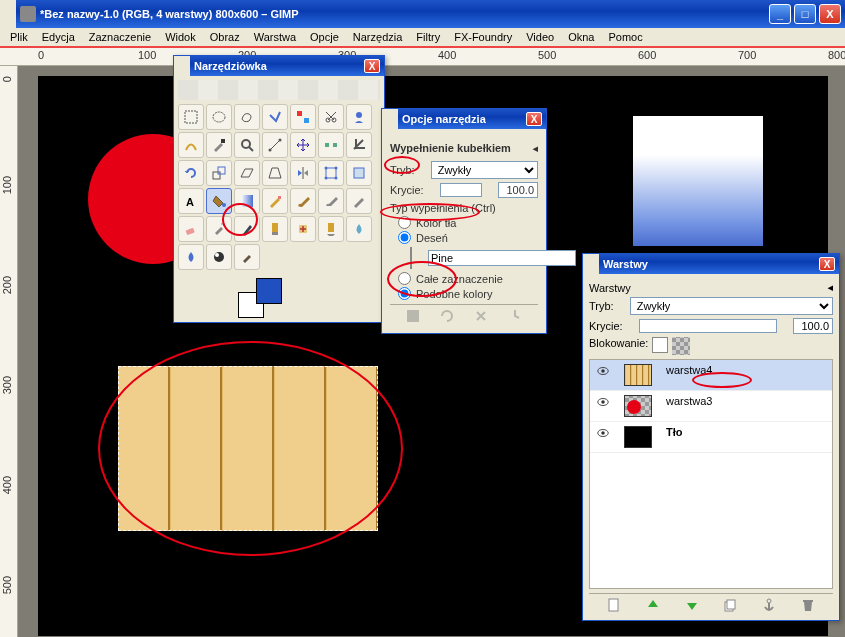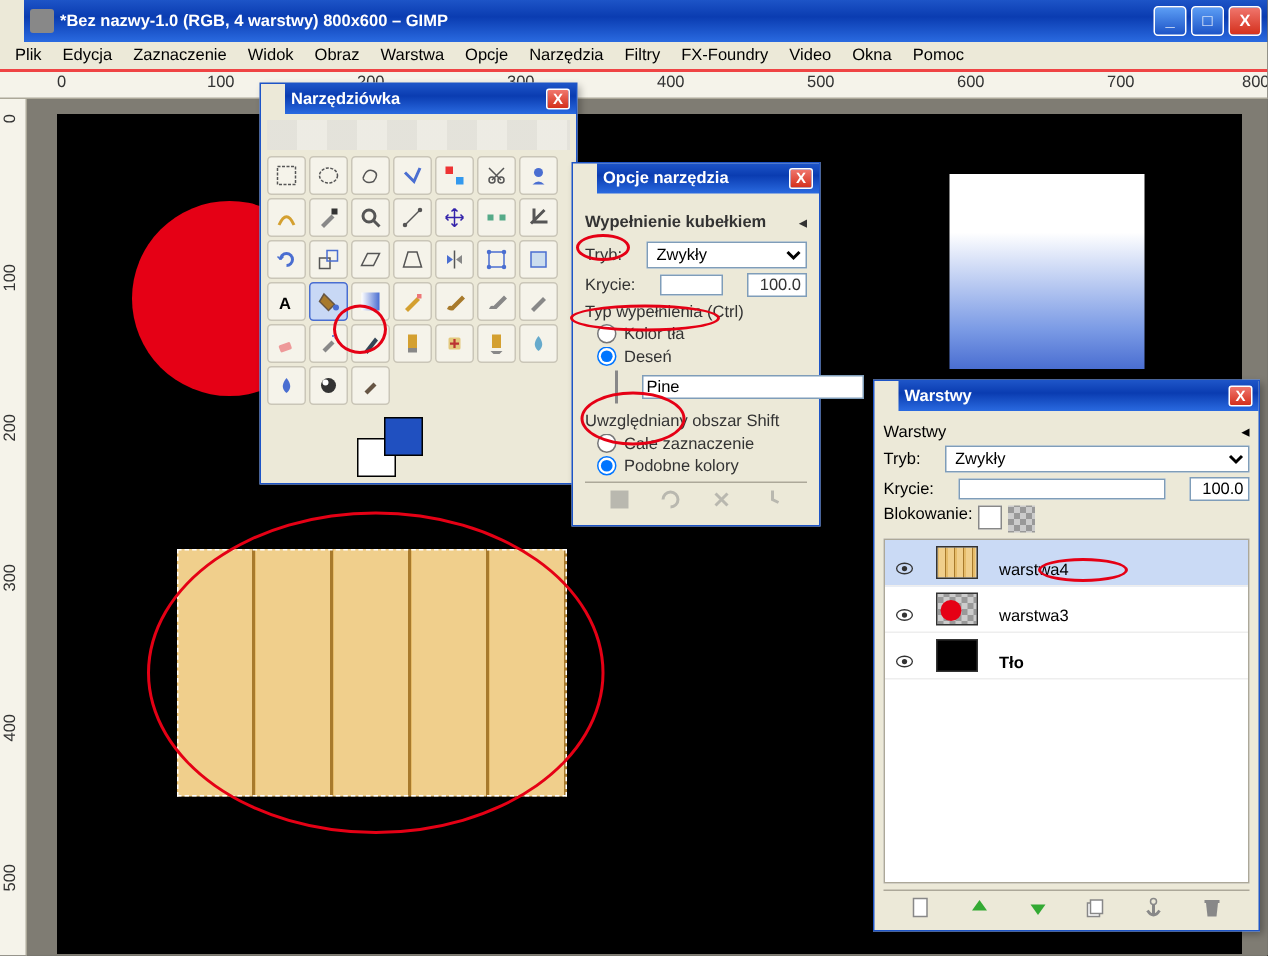--- a/index.html
+++ b/index.html
@@ -48,21 +48,21 @@
 .slider-track { flex:1; height:14px; background:#fff; border:1px solid #7f9db9;}
 .num-box { width:40px; border:1px solid #7f9db9; text-align:right; padding:1px 3px; background:#fff;}
 .radio-row { display:flex; align-items:center; gap:5px; margin:2px 0 2px 8px;}
 .pattern-sw { width:22px; height:22px; background:repeating-linear-gradient(to right, #e6bc6a 0 1px, #f0cf8c 1px 6px, #a87a2c 6px 7px); border:1px solid #888;}
 .dock-bar { display:flex; justify-content:space-around; padding:3px 6px; border-top:1px solid #aca899; margin-top:4px;}
 .dock-ic { width:16px; height:16px; opacity:0.5;}
 select.combo { width: 100%; }
 
 .layers-body { padding:4px 6px;}
 .layers-list { background:#fff; border:1px solid #aca899; margin-top:4px; height: 230px;}
-.layer-row { display:flex; align-items:flex-end; padding:4px 6px; gap:14px; border-bottom:1px solid #eee;}
+.layer-row { display:flex; align-items:flex-start; padding:4px 6px; gap:14px; border-bottom:1px solid #eee;}
 .layer-row.sel { background:#cadaf5;}
 .eye-ic { width:14px; height:14px;}
 .layer-thumb { width:28px; height:22px; border:1px solid #333; background:#888;}
 .lock-row { display:flex; align-items:flex-start; gap:4px; margin:3px 0;}
 .lock-box { width:16px; height:16px; border:1px solid #888; background:#fff;}
 .chk-sw { width:18px; height:18px; background:repeating-conic-gradient(#999 0 25%, #ccc 0 50%) 0/8px 8px;}
 </style>
 </head>
 <body>
 
@@ -394,21 +394,20 @@
         <label>Kolor tła</label>
       </div>
     <div class="radio-row">
         <input type="radio" name="ft" checked="" style="">
         <label>Deseń</label>
       </div>
     <div class="row" style="margin-left:20px;">
       <div class="pattern-sw"></div>
       <input type="text" style="flex: 1 1 0%;" value="Pine">
     </div>
-    <div style="margin-top:6px;">Uwzględniany obszar Shift</div>
     <div class="radio-row">
         <input type="radio" name="aa" style="">
         <label>Całe zaznaczenie</label>
       </div>
     <div class="radio-row">
         <input type="radio" name="aa" checked="" style="">
         <label>Podobne kolory</label>
       </div>
     <div class="dock-bar">
       <svg class="dock-ic" viewBox="0 0 16 16">

